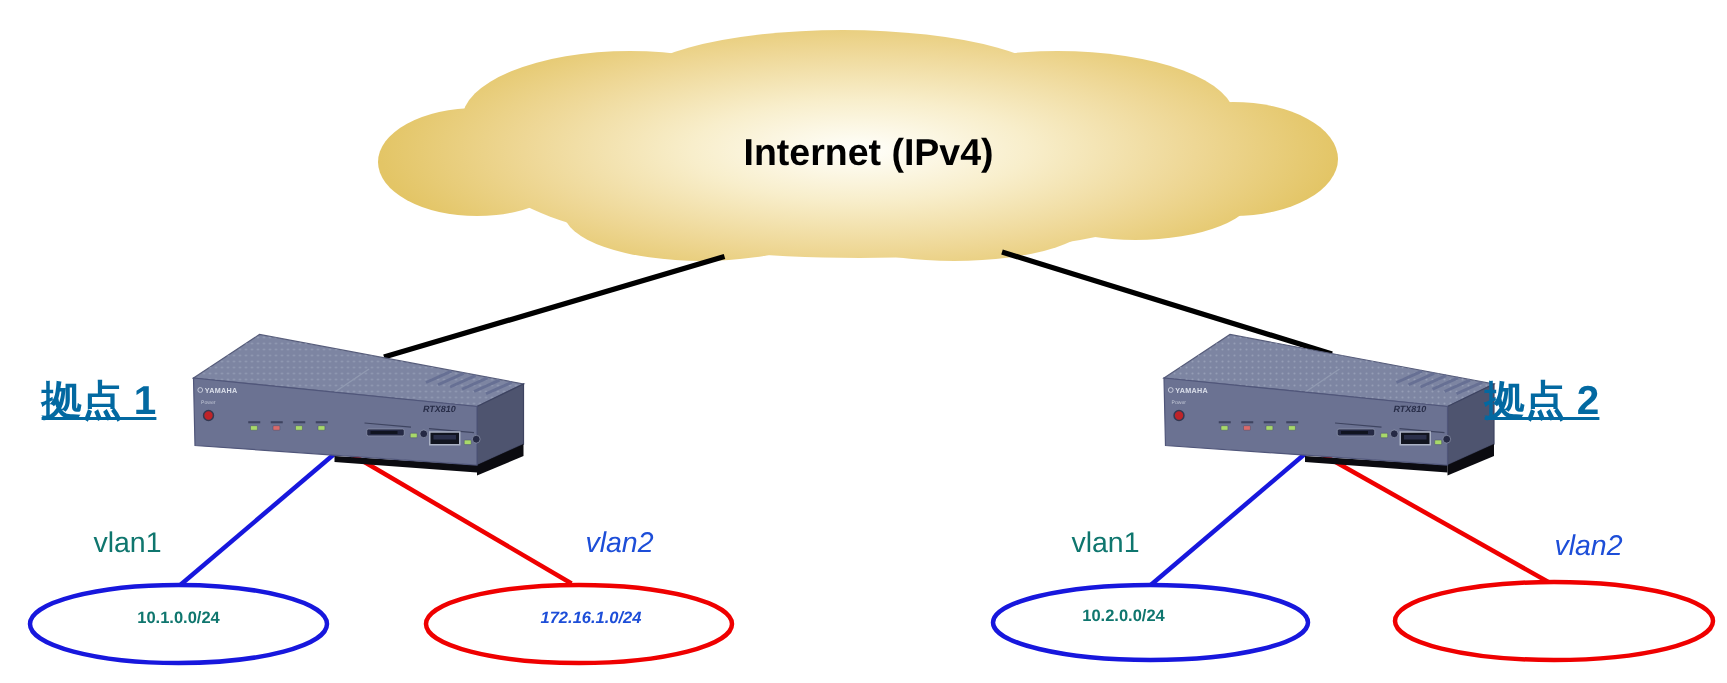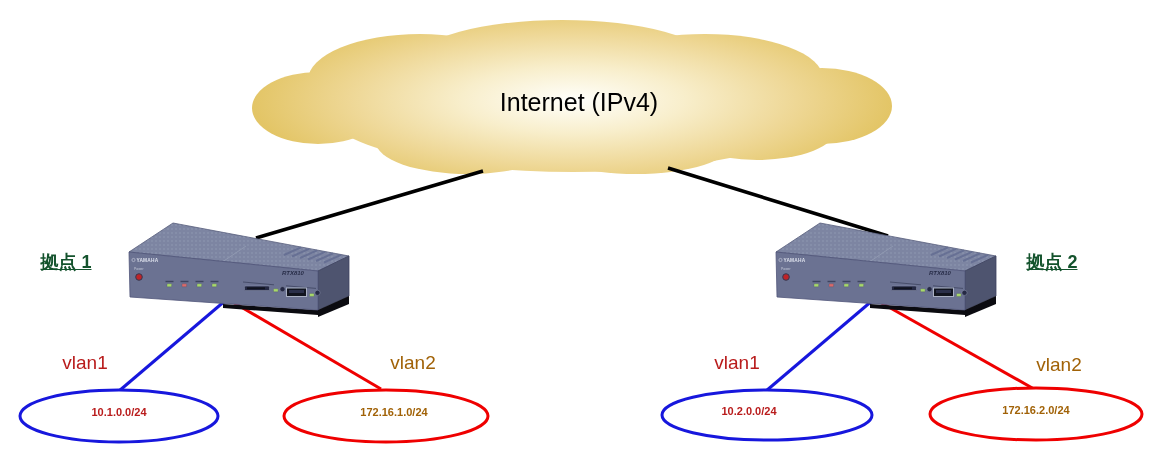--- a/index.html
+++ b/index.html
@@ -2,26 +2,26 @@
 <html><head>
 <meta charset="utf-8">
 <style>
   html,body{margin:0;padding:0;background:#fff;}
   .canvas{
     position:relative;width:1151px;height:455px;background:#ffffff;
     font-family:"Liberation Sans",sans-serif;overflow:hidden;
   }
   .canvas svg{position:absolute;left:0;top:0;}
   .lbl{position:absolute;text-align:center;white-space:nowrap;line-height:1.1;}
-  .internet{font-size:25px;font-weight:normal;color:#000;}
-  .site{font-size:18px;font-weight:bold;color:#14532d;text-decoration:underline;}
+  .internet{font-size:25px;font-weight:bold;color:#000;}
+  .site{font-size:27px;font-weight:bold;color:#0369a1;text-decoration:underline;}
   .vlan{font-size:19px;font-weight:normal;}
   .net{font-size:11px;font-weight:bold;}
-  .c-blue{color:#b91c1c;}
-  .c-red{color:#a16207;}
+  .c-blue{color:#0f766e;}
+  .c-red{color:#1d4ed8;font-style:italic;}
   svg text{font-family:"Liberation Sans",sans-serif;}
 </style>
 </head>
 <body>
 
 <div class="canvas">
 
   <svg width="1151" height="455" viewBox="0 0 1151 455">
     <defs>
       <radialGradient id="cloudGrad" gradientUnits="userSpaceOnUse" cx="573" cy="100" r="320" gradientTransform="matrix(1 0 0 0.3 0 70)">
@@ -119,25 +119,24 @@
 
     <ellipse cx="119" cy="416" rx="99" ry="26" fill="#ffffff" stroke="#1717dd" stroke-width="3"></ellipse>
     <ellipse cx="386" cy="416" rx="102" ry="26" fill="#ffffff" stroke="#ef0000" stroke-width="3"></ellipse>
     <ellipse cx="767" cy="415" rx="105" ry="25" fill="#ffffff" stroke="#1717dd" stroke-width="3"></ellipse>
     <ellipse cx="1036" cy="414" rx="106" ry="26" fill="#ffffff" stroke="#ef0000" stroke-width="3"></ellipse>
   </svg>
 
   <div class="lbl internet" style="left:429px;top:89px;width:300px;">Internet (IPv4)</div>
 
   <div class="lbl site" style="left:10px;top:253px;width:112px;">拠点 1</div>
-  <div class="lbl site" style="left:992px;top:253px;width:120px;">拠点 2</div>
+  <div class="lbl site" style="left:968px;top:253px;width:120px;">拠点 2</div>
 
   <div class="lbl vlan c-blue" style="left:45px;top:353px;width:80px;">vlan1</div>
   <div class="lbl vlan c-red" style="left:373px;top:353px;width:80px;">vlan2</div>
   <div class="lbl vlan c-blue" style="left:697px;top:353px;width:80px;">vlan1</div>
   <div class="lbl vlan c-red" style="left:1019px;top:355px;width:80px;">vlan2</div>
 
   <div class="lbl net c-blue" style="left:19px;top:406px;width:200px;">10.1.0.0/24</div>
   <div class="lbl net c-red" style="left:284px;top:406px;width:220px;">172.16.1.0/24</div>
   <div class="lbl net c-blue" style="left:662px;top:405px;width:174px;">10.2.0.0/24</div>
-  <div class="lbl net c-red" style="left:930px;top:404px;width:212px;">172.16.2.0/24</div>
 
 </div>
 
 </body></html>

